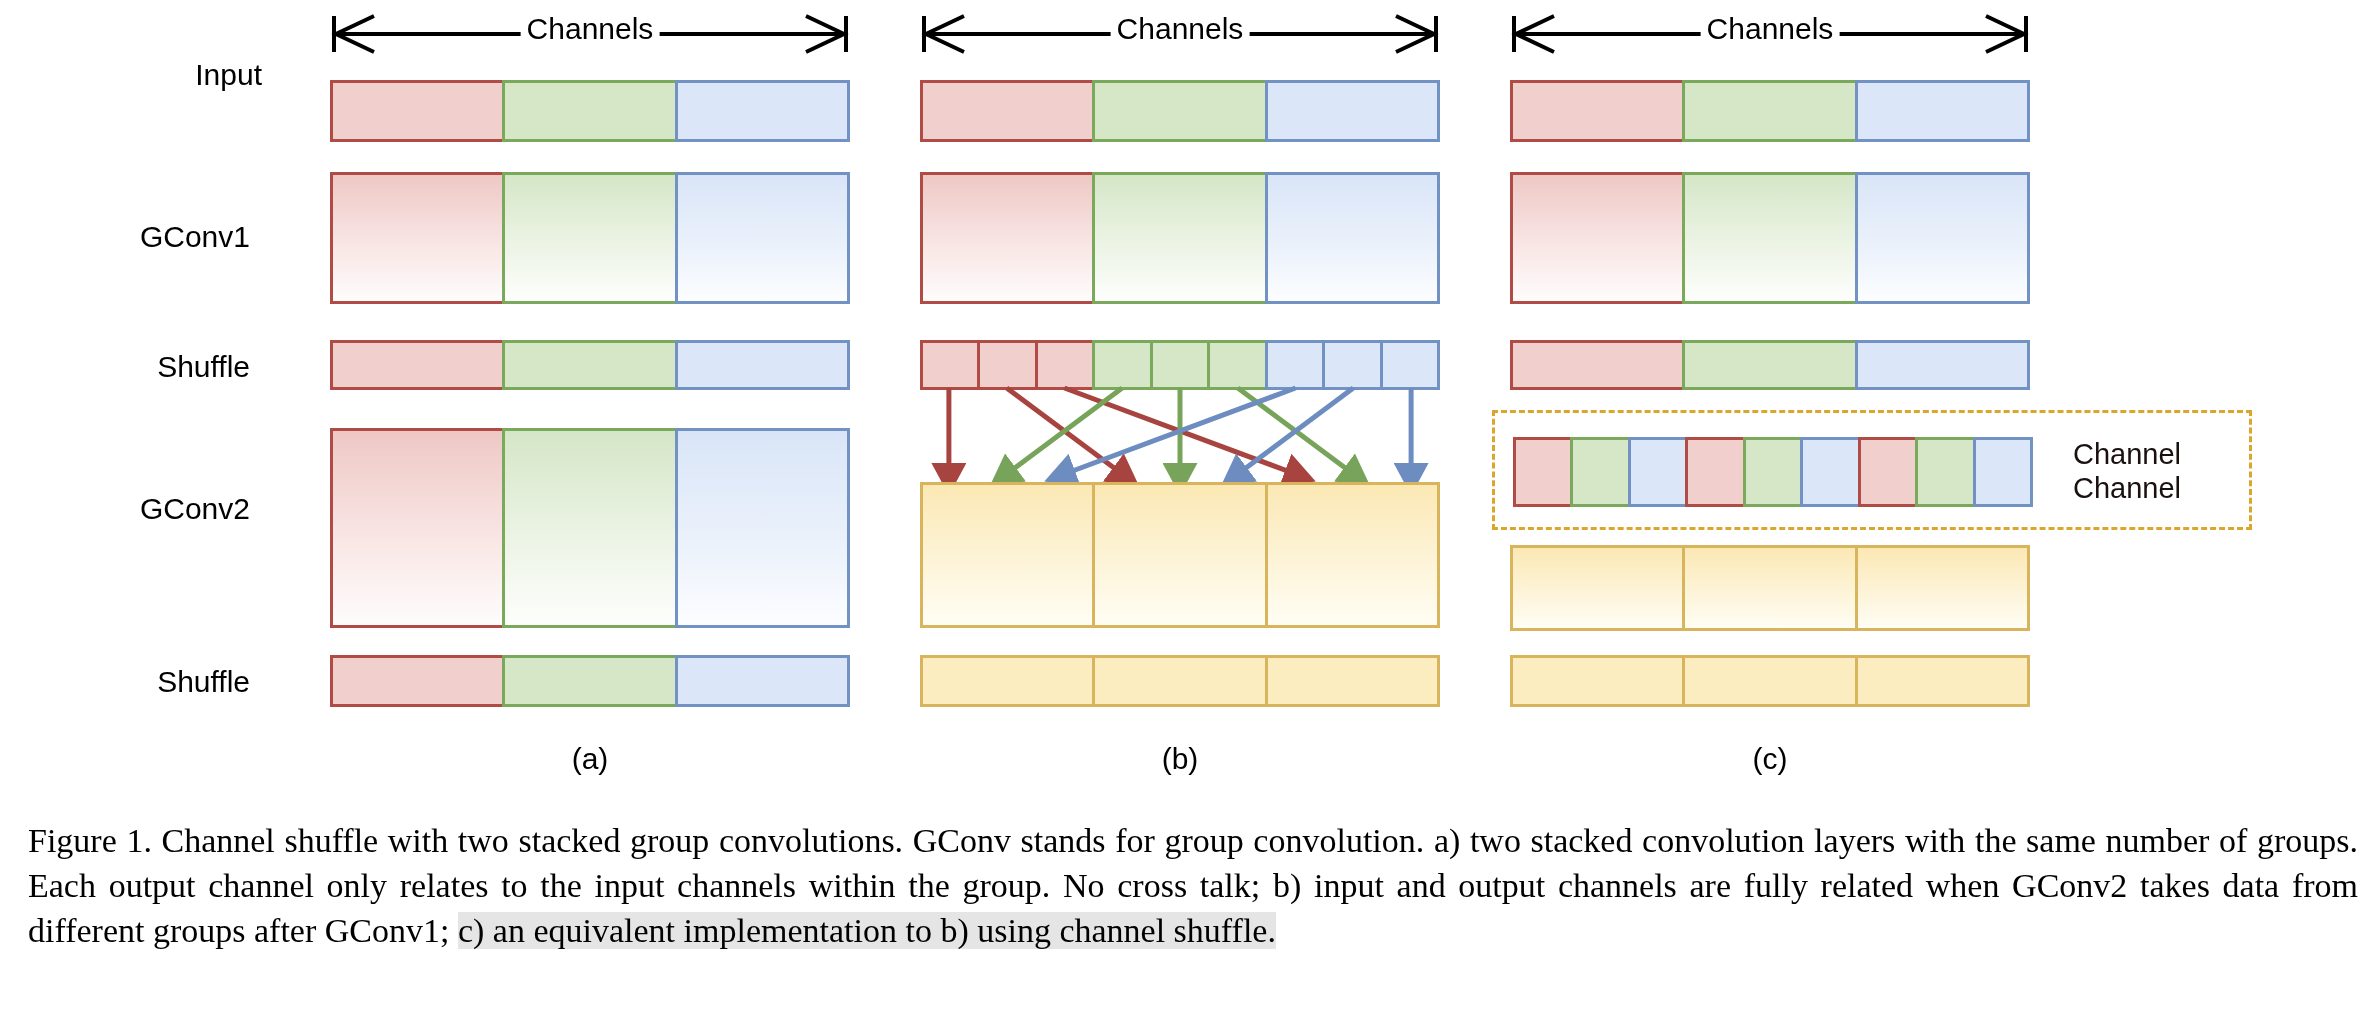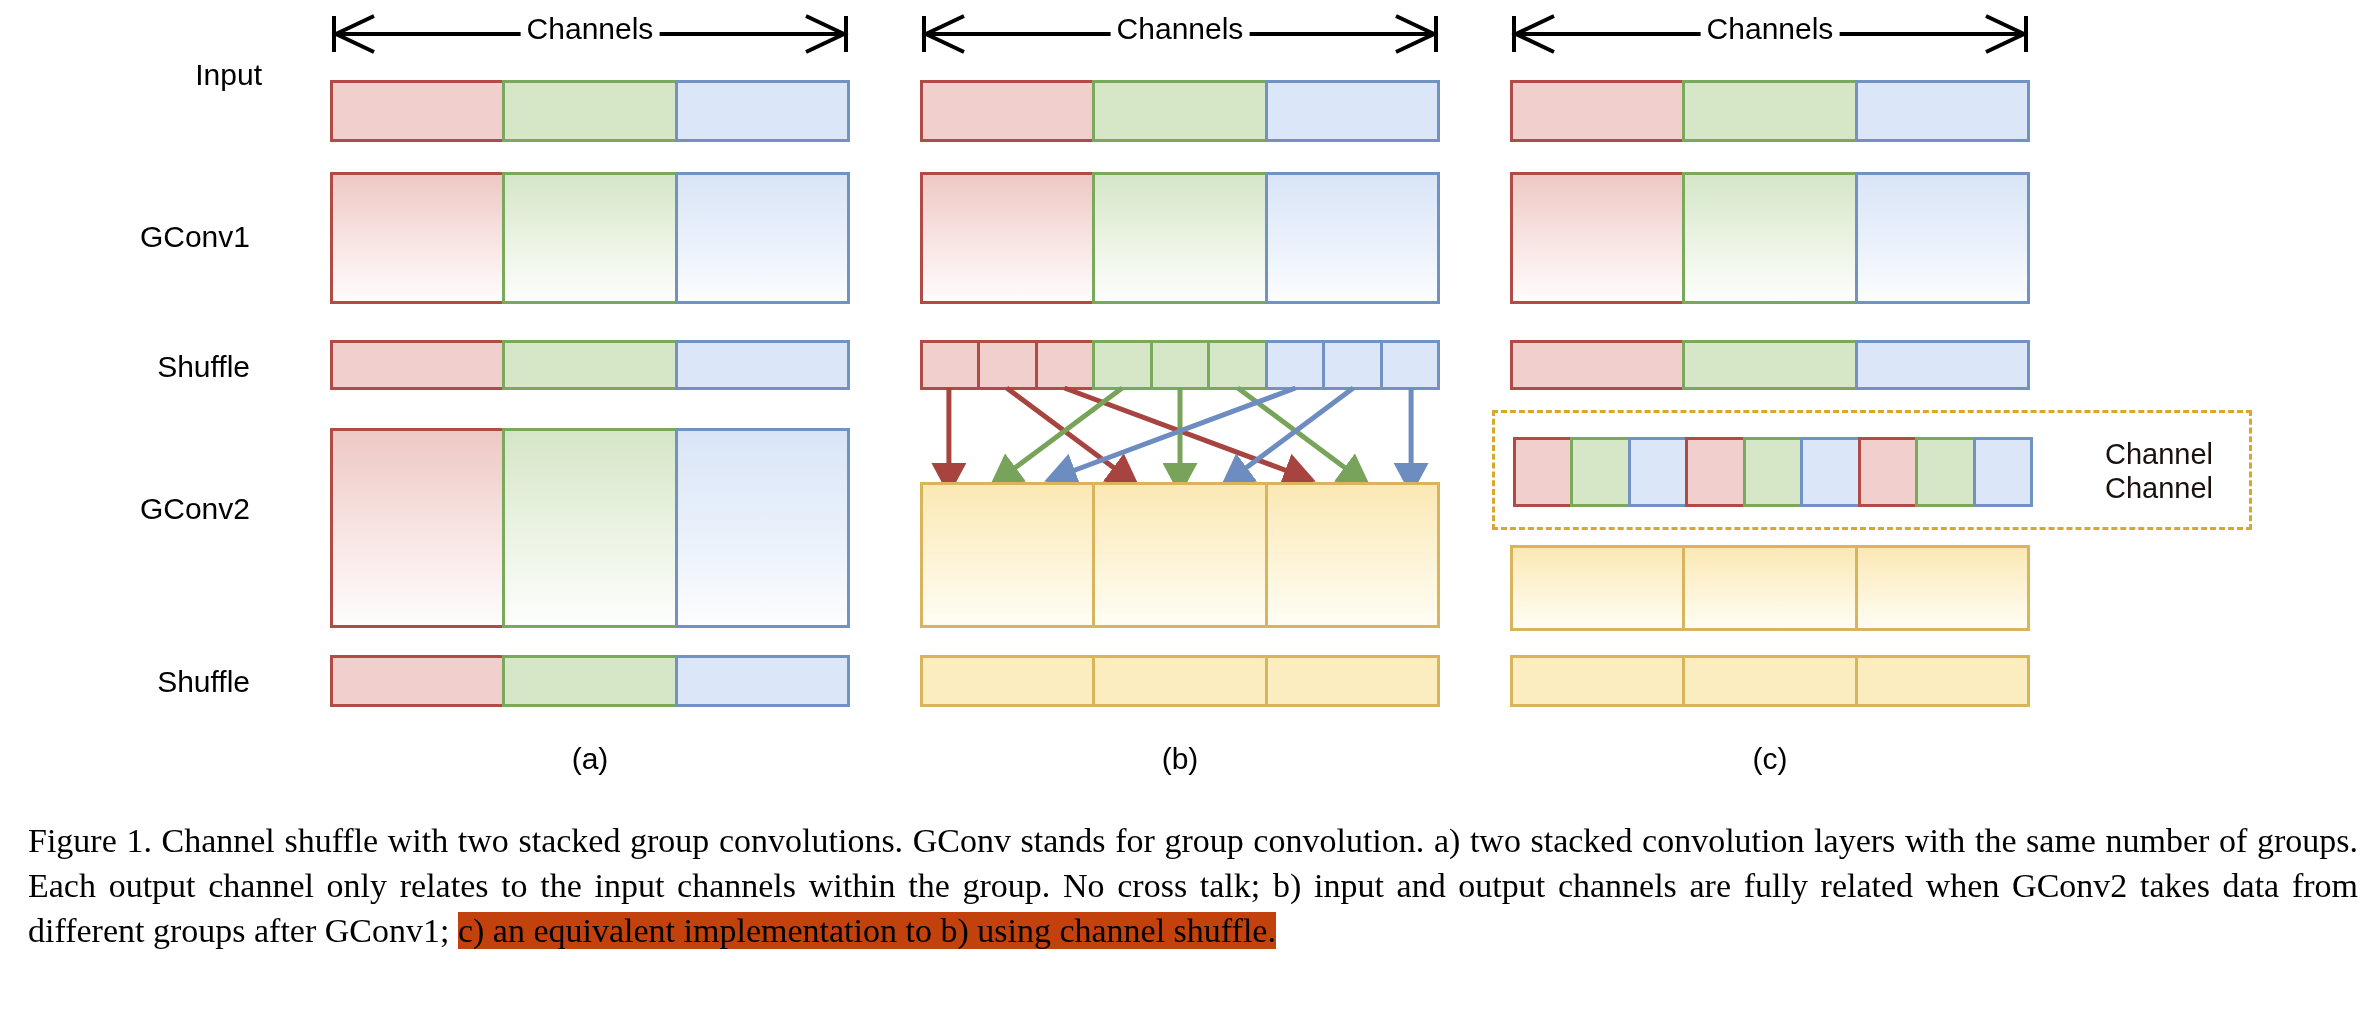--- a/index.html
+++ b/index.html
@@ -44,21 +44,21 @@
   .shufflebox{position:absolute;box-sizing:border-box;border:3px dashed #d9a72c;}
   .shuffle-label{position:absolute;font-size:29px;line-height:34px;text-align:center;color:#1a1010;}
 
   
   .panelcap{position:absolute;font-size:30px;color:#000;text-align:center;}
 
   
   .caption{position:absolute;left:28px;top:818px;width:2330px;
            font-family:"Liberation Serif",serif;font-size:34px;line-height:45px;color:#000;
            text-align:justify;}
-  .hl{background:#c2410c;}
+  .hl{background:#e5e5e5;}
   svg{overflow:visible;}
 </style>
 </head>
 <body>
 
 <div class="fig">
 
   <div class="rowlabel" style="left:72px;top:58px;width:190px;">Input</div>
   <div class="rowlabel" style="left:60px;top:220px;width:190px;">GConv1</div>
   <div class="rowlabel" style="left:60px;top:350px;width:190px;">Shuffle</div>
@@ -211,21 +211,21 @@
       <div class="cell red"></div>
       <div class="cell green"></div>
       <div class="cell blue"></div>
       <div class="cell red"></div>
       <div class="cell green"></div>
       <div class="cell blue"></div>
       <div class="cell red"></div>
       <div class="cell green"></div>
       <div class="cell blue"></div>
     </div>
-    <div class="shuffle-label" style="left:574px;top:24px;width:180px;">
+    <div class="shuffle-label" style="left:542px;top:24px;width:180px;">
       <div>Channel</div>
       <div>Channel</div>
     </div>
   </div>
 
   <div class="block" style="left:1510px;top:545px;width:520px;height:86px;">
     <div class="seg yg"></div>
     <div class="seg yg" style="margin-left:-3px;"></div>
     <div class="seg yg" style="margin-left:-3px;"></div>
   </div>

